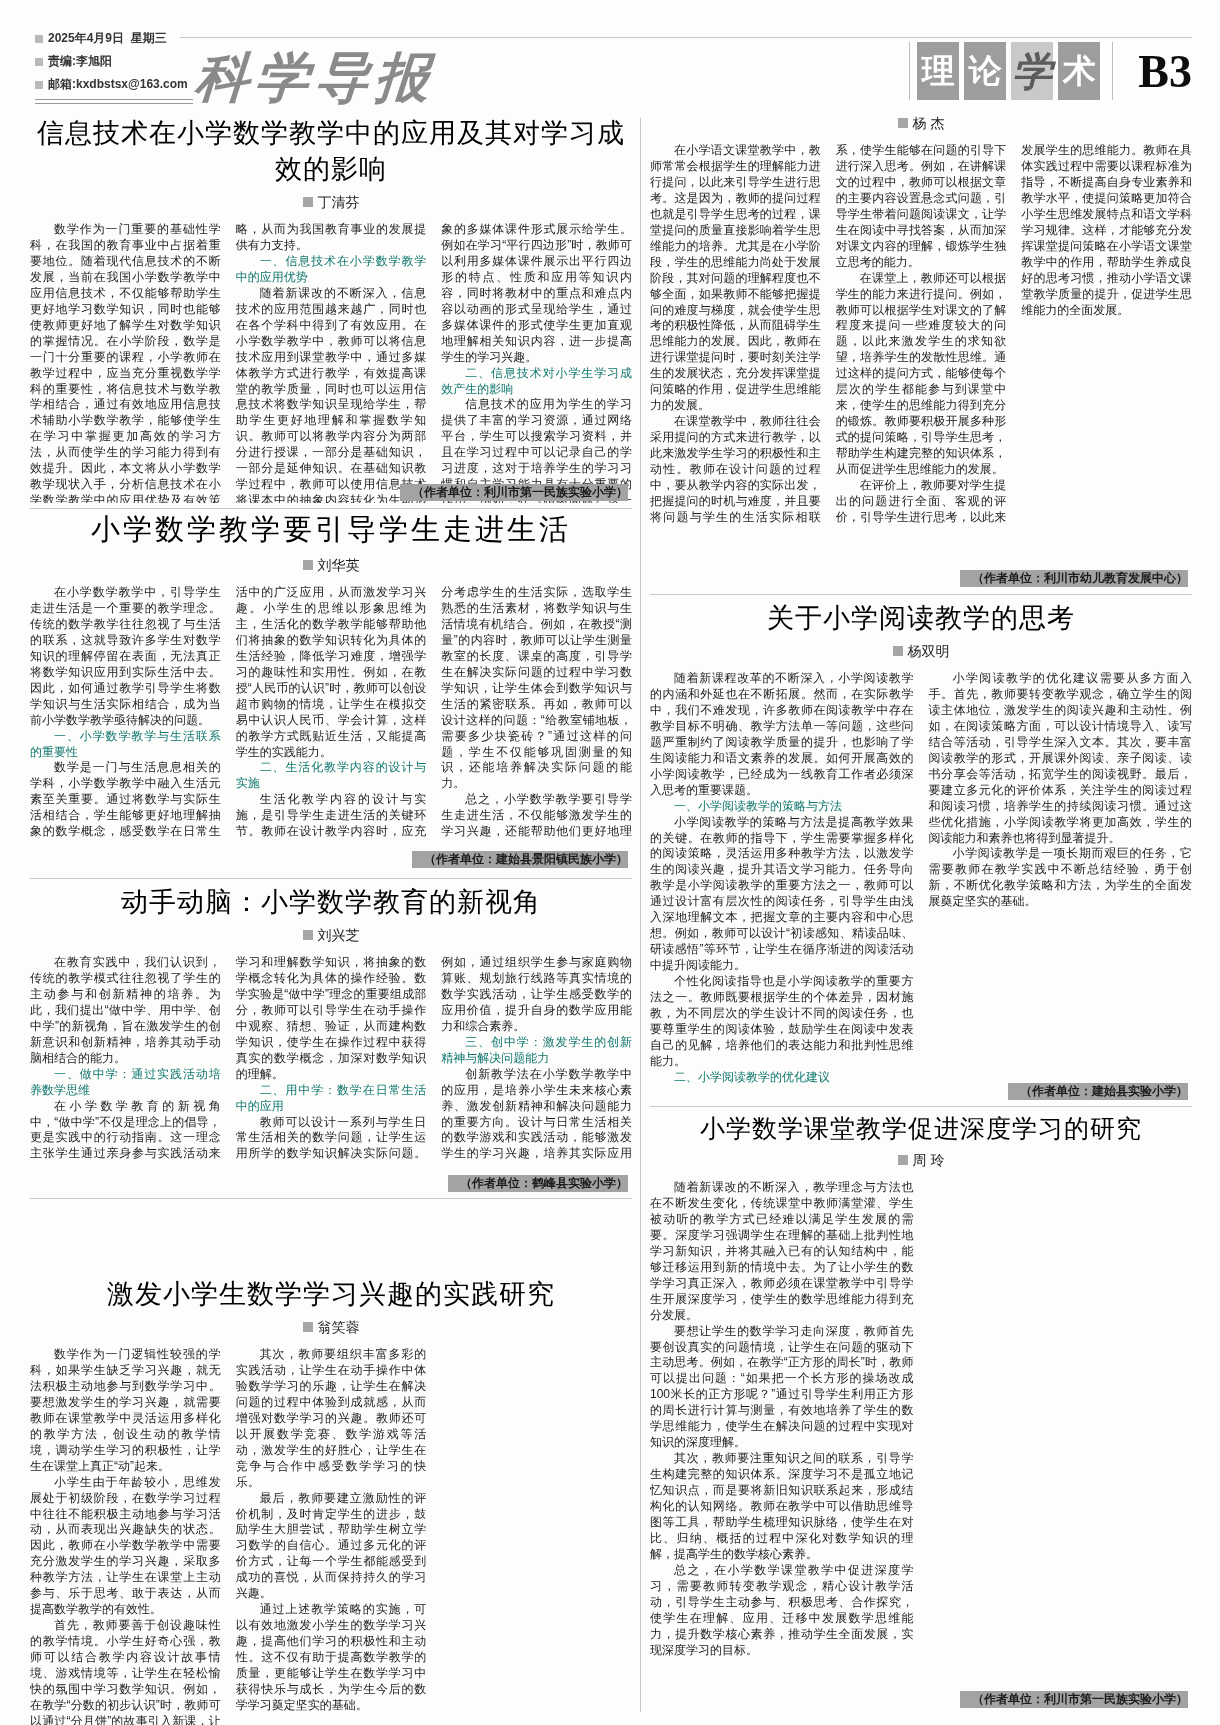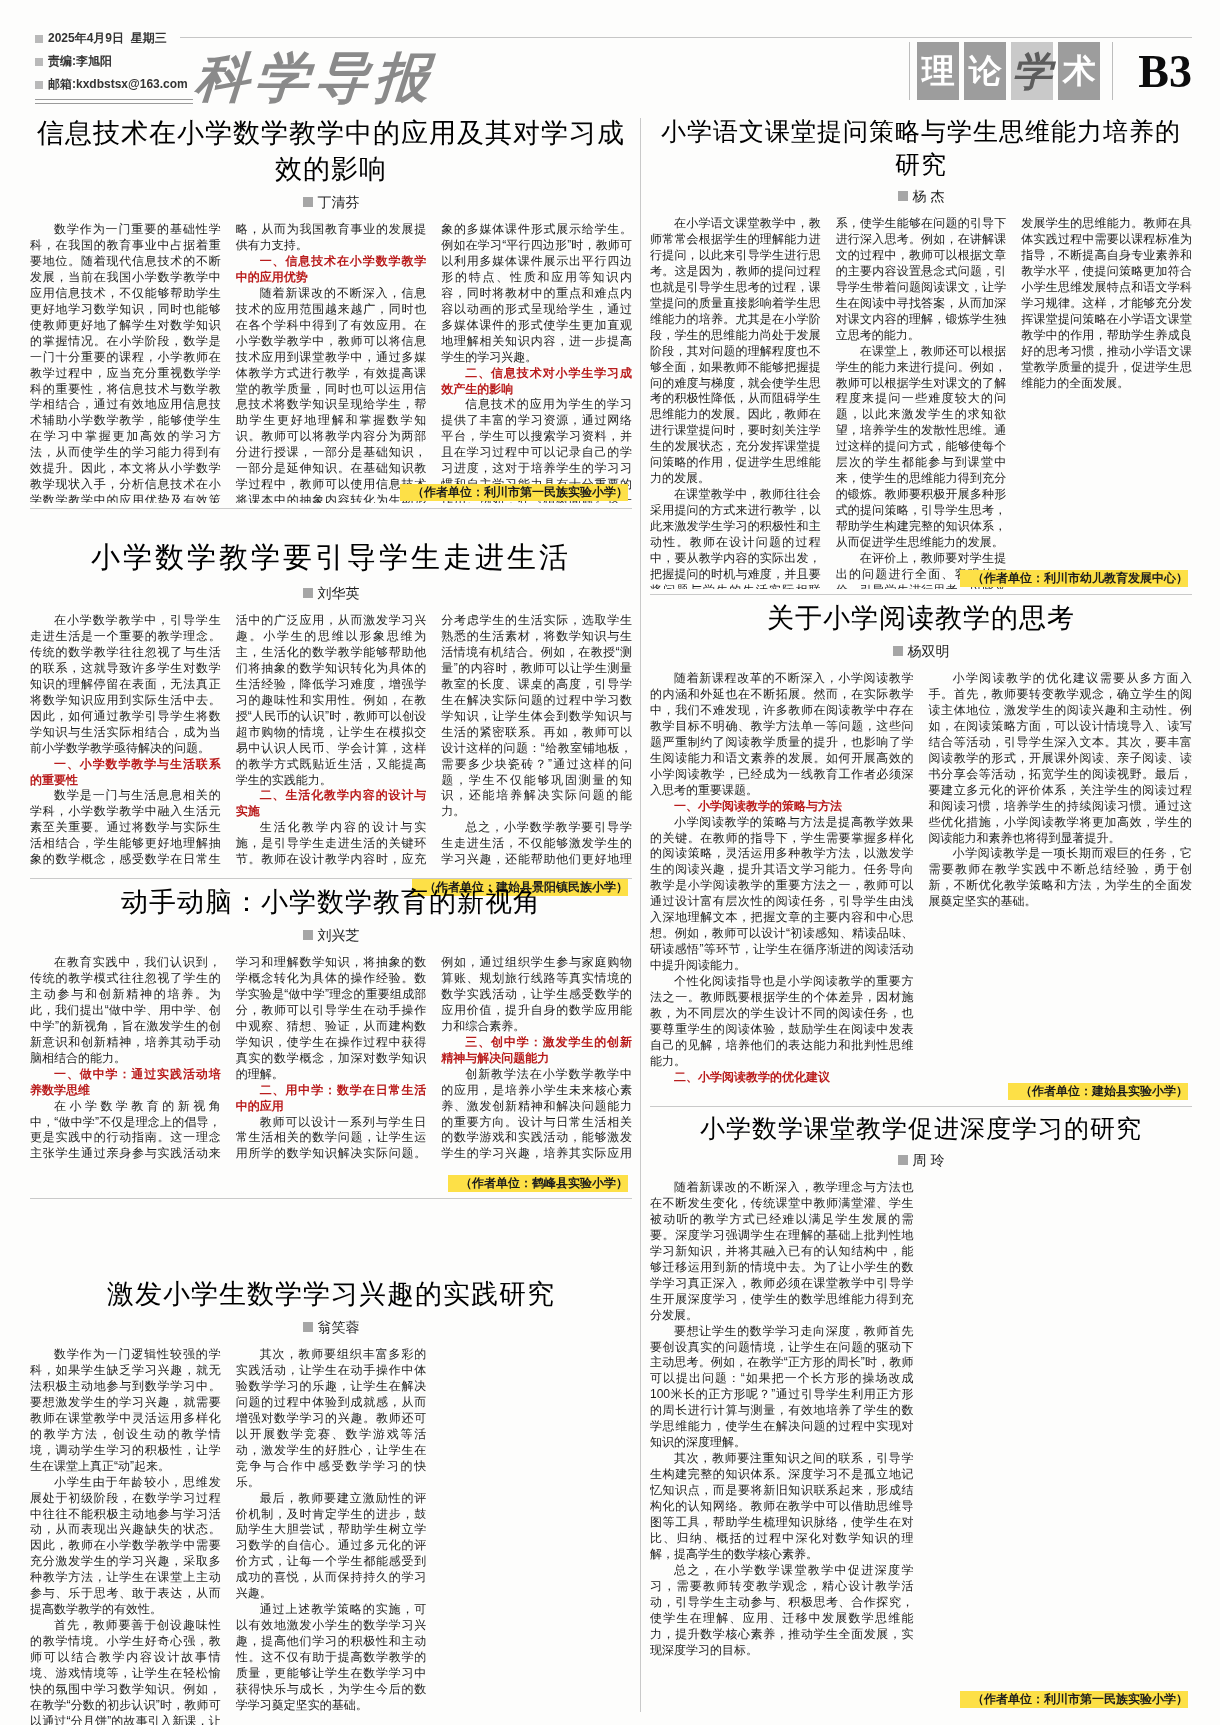--- a/index.html
+++ b/index.html
@@ -31,22 +31,22 @@
   .t27{font-size:27px;letter-spacing:1px;}
   .t30{font-size:29px;letter-spacing:3px;}
   .byline{text-align:center;font-size:14px;color:#222;margin:0 0 10px;font-weight:500;}
   .byline .sq{width:10px;height:10px;background:#a6a6a6;}
   .art-body{column-gap:15px;text-align:justify;font-size:12px;line-height:1.33;color:#1c1c1c;
             overflow:hidden;column-fill:auto;}
   .cols-3{column-count:3;}
   .cols-2{column-count:2;}
   .art-body p{margin:0;}
   .para{text-indent:2em;}
-  .subhead{text-indent:2em;font-weight:700;color:#b91c1c;}
-  .art-attr{position:absolute;right:4px;bottom:2px;font-size:12px;font-weight:700;background:#fde047;padding-left:12px;}
+  .subhead{text-indent:2em;font-weight:400;color:#0f766e;}
+  .art-attr{position:absolute;right:4px;bottom:2px;font-size:12px;font-weight:700;background:#a3a3a3;padding-left:12px;}
 </style>
 </head>
 <body>
 
 <div class="page">
 
   <div class="pub-info">
     <div class="row">
       <span class="sq"></span>
       <span>2025年4月9日</span>&nbsp;&nbsp;
@@ -90,32 +90,31 @@
         <p class="para">数学作为一门重要的基础性学科，在我国的教育事业中占据着重要地位。随着现代信息技术的不断发展，当前在我国小学数学教学中应用信息技术，不仅能够帮助学生更好地学习数学知识，同时也能够使教师更好地了解学生对数学知识的掌握情况。在小学阶段，数学是一门十分重要的课程，小学教师在教学过程中，应当充分重视数学学科的重要性，将信息技术与数学教学相结合，通过有效地应用信息技术辅助小学数学教学，能够使学生在学习中掌握更加高效的学习方法，从而使学生的学习能力得到有效提升。因此，本文将从小学数学教学现状入手，分析信息技术在小学数学教学中的应用优势及有效策略，从而为我国教育事业的发展提供有力支持。</p>
         <p class="subhead">一、信息技术在小学数学教学中的应用优势</p>
         <p class="para">随着新课改的不断深入，信息技术的应用范围越来越广，同时也在各个学科中得到了有效应用。在小学数学教学中，教师可以将信息技术应用到课堂教学中，通过多媒体教学方式进行教学，有效提高课堂的教学质量，同时也可以运用信息技术将数学知识呈现给学生，帮助学生更好地理解和掌握数学知识。教师可以将教学内容分为两部分进行授课，一部分是基础知识，一部分是延伸知识。在基础知识教学过程中，教师可以使用信息技术将课本中的抽象内容转化为生动形象的多媒体课件形式展示给学生。例如在学习“平行四边形”时，教师可以利用多媒体课件展示出平行四边形的特点、性质和应用等知识内容，同时将教材中的重点和难点内容以动画的形式呈现给学生，通过多媒体课件的形式使学生更加直观地理解相关知识内容，进一步提高学生的学习兴趣。</p>
         <p class="subhead">二、信息技术对小学生学习成效产生的影响</p>
         <p class="para">信息技术的应用为学生的学习提供了丰富的学习资源，通过网络平台，学生可以搜索学习资料，并且在学习过程中可以记录自己的学习进度，这对于培养学生的学习习惯和自主学习能力具有十分重要的作用。例如：在《植树问题》这一课的教学中，教师可以通过网络平台了解学生在植树问题上所遇到的困难，然后引导学生提出自己解决问题的方法和策略，最后由学生进行实践操作，让学生掌握植树问题相关知识。在整个教学过程中，教师可以将课本中涉及的图形、图片等以电子课件的形式呈现给学生，并利用网络平台让学生进行自主探究、交流。</p>
       </div>
     <div class="art-attr">（作者单位：利川市第一民族实验小学）</div>
   </div>
 
   <div class="article" style="left:650px;top:115px;width:542px;height:474px;">
-    <h2 class="art-title t27" style="font-size:25px;">小学语文课堂提问策略与学生思维能力培养的研究</h2>
     <div class="byline"><span class="sq"></span><span>杨  杰</span></div>
     <div class="art-body cols-3" style="height:388px;">
         <p class="para">在小学语文课堂教学中，教师常常会根据学生的理解能力进行提问，以此来引导学生进行思考。这是因为，教师的提问过程也就是引导学生思考的过程，课堂提问的质量直接影响着学生思维能力的培养。尤其是在小学阶段，学生的思维能力尚处于发展阶段，其对问题的理解程度也不够全面，如果教师不能够把握提问的难度与梯度，就会使学生思考的积极性降低，从而阻碍学生思维能力的发展。因此，教师在进行课堂提问时，要时刻关注学生的发展状态，充分发挥课堂提问策略的作用，促进学生思维能力的发展。</p>
         <p class="para">在课堂教学中，教师往往会采用提问的方式来进行教学，以此来激发学生学习的积极性和主动性。教师在设计问题的过程中，要从教学内容的实际出发，把握提问的时机与难度，并且要将问题与学生的生活实际相联系，使学生能够在问题的引导下进行深入思考。例如，在讲解课文的过程中，教师可以根据文章的主要内容设置悬念式问题，引导学生带着问题阅读课文，让学生在阅读中寻找答案，从而加深对课文内容的理解，锻炼学生独立思考的能力。</p>
         <p class="para">在课堂上，教师还可以根据学生的能力来进行提问。例如，教师可以根据学生对课文的了解程度来提问一些难度较大的问题，以此来激发学生的求知欲望，培养学生的发散性思维。通过这样的提问方式，能够使每个层次的学生都能参与到课堂中来，使学生的思维能力得到充分的锻炼。教师要积极开展多种形式的提问策略，引导学生思考，帮助学生构建完整的知识体系，从而促进学生思维能力的发展。</p>
         <p class="para">在评价上，教师要对学生提出的问题进行全面、客观的评价，引导学生进行思考，以此来发展学生的思维能力。教师在具体实践过程中需要以课程标准为指导，不断提高自身专业素养和教学水平，使提问策略更加符合小学生思维发展特点和语文学科学习规律。这样，才能够充分发挥课堂提问策略在小学语文课堂教学中的作用，帮助学生养成良好的思考习惯，推动小学语文课堂教学质量的提升，促进学生思维能力的全面发展。</p>
       </div>
     <div class="art-attr">（作者单位：利川市幼儿教育发展中心）</div>
   </div>
 
-  <div class="article" style="left:30px;top:538px;width:602px;height:360px;">
+  <div class="article" style="left:30px;top:510px;width:602px;height:360px;">
     <h2 class="art-title t30">小学数学教学要引导学生走进生活</h2>
     <div class="byline"><span class="sq"></span><span>刘华英</span></div>
     <div class="art-body cols-3" style="height:270px;">
         <p class="para">在小学数学教学中，引导学生走进生活是一个重要的教学理念。传统的数学教学往往忽视了与生活的联系，这就导致许多学生对数学知识的理解停留在表面，无法真正将数学知识应用到实际生活中去。因此，如何通过教学引导学生将数学知识与生活实际相结合，成为当前小学数学教学亟待解决的问题。</p>
         <p class="subhead">一、小学数学教学与生活联系的重要性</p>
         <p class="para">数学是一门与生活息息相关的学科，小学数学教学中融入生活元素至关重要。通过将数学与实际生活相结合，学生能够更好地理解抽象的数学概念，感受数学在日常生活中的广泛应用，从而激发学习兴趣。小学生的思维以形象思维为主，生活化的数学教学能够帮助他们将抽象的数学知识转化为具体的生活经验，降低学习难度，增强学习的趣味性和实用性。例如，在教授“人民币的认识”时，教师可以创设超市购物的情境，让学生在模拟交易中认识人民币、学会计算，这样的教学方式既贴近生活，又能提高学生的实践能力。</p>
         <p class="subhead">二、生活化教学内容的设计与实施</p>
         <p class="para">生活化教学内容的设计与实施，是引导学生走进生活的关键环节。教师在设计教学内容时，应充分考虑学生的生活实际，选取学生熟悉的生活素材，将数学知识与生活情境有机结合。例如，在教授“测量”的内容时，教师可以让学生测量教室的长度、课桌的高度，引导学生在解决实际问题的过程中学习数学知识，让学生体会到数学知识与生活的紧密联系。再如，教师可以设计这样的问题：“给教室铺地板，需要多少块瓷砖？”通过这样的问题，学生不仅能够巩固测量的知识，还能培养解决实际问题的能力。</p>
         <p class="para">总之，小学数学教学要引导学生走进生活，不仅能够激发学生的学习兴趣，还能帮助他们更好地理解和应用数学知识。通过生活化的教学方式，学生能够在实践中体会到数学的魅力，从而培养出解决实际问题的能力。让我们共同努力，让数学教育更加贴近生活，让学生在学习中感受到数学的乐趣。</p>
       </div>

